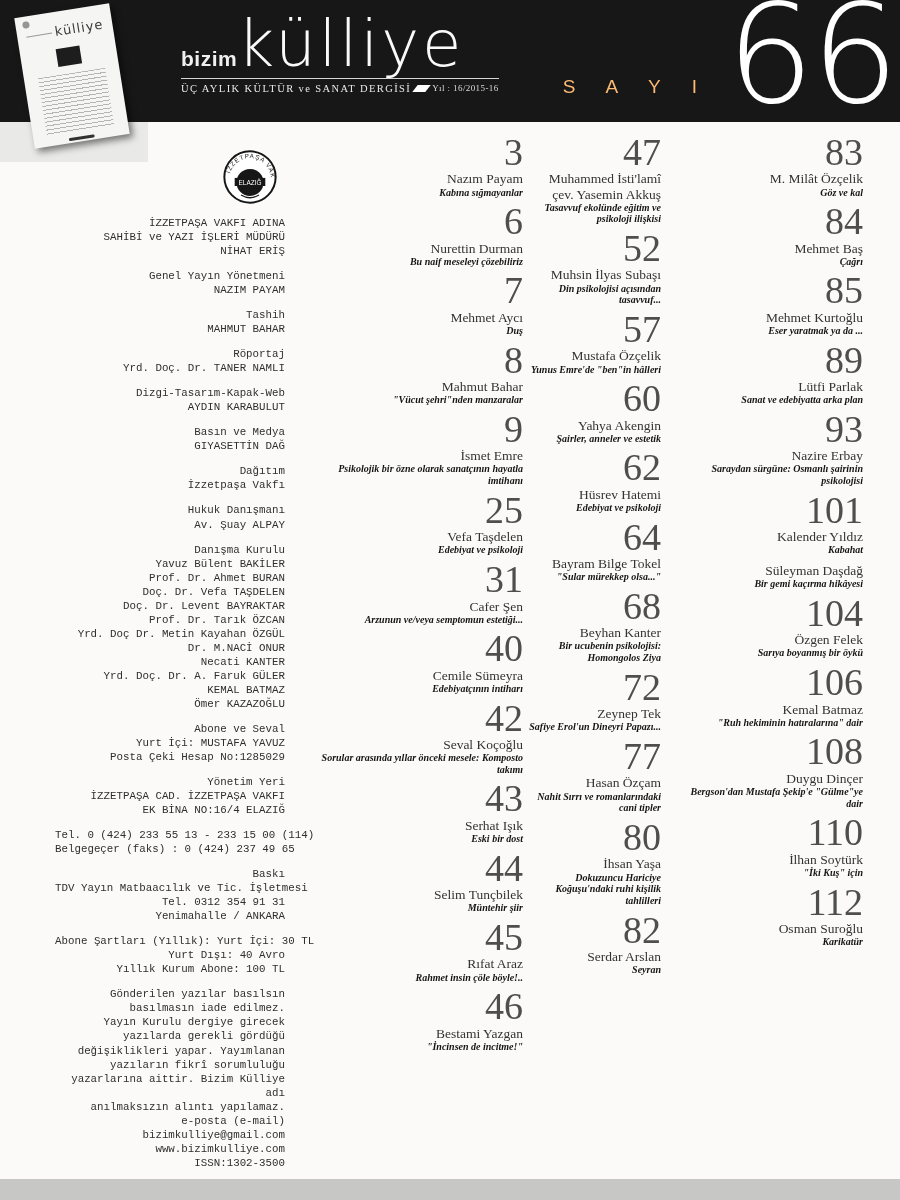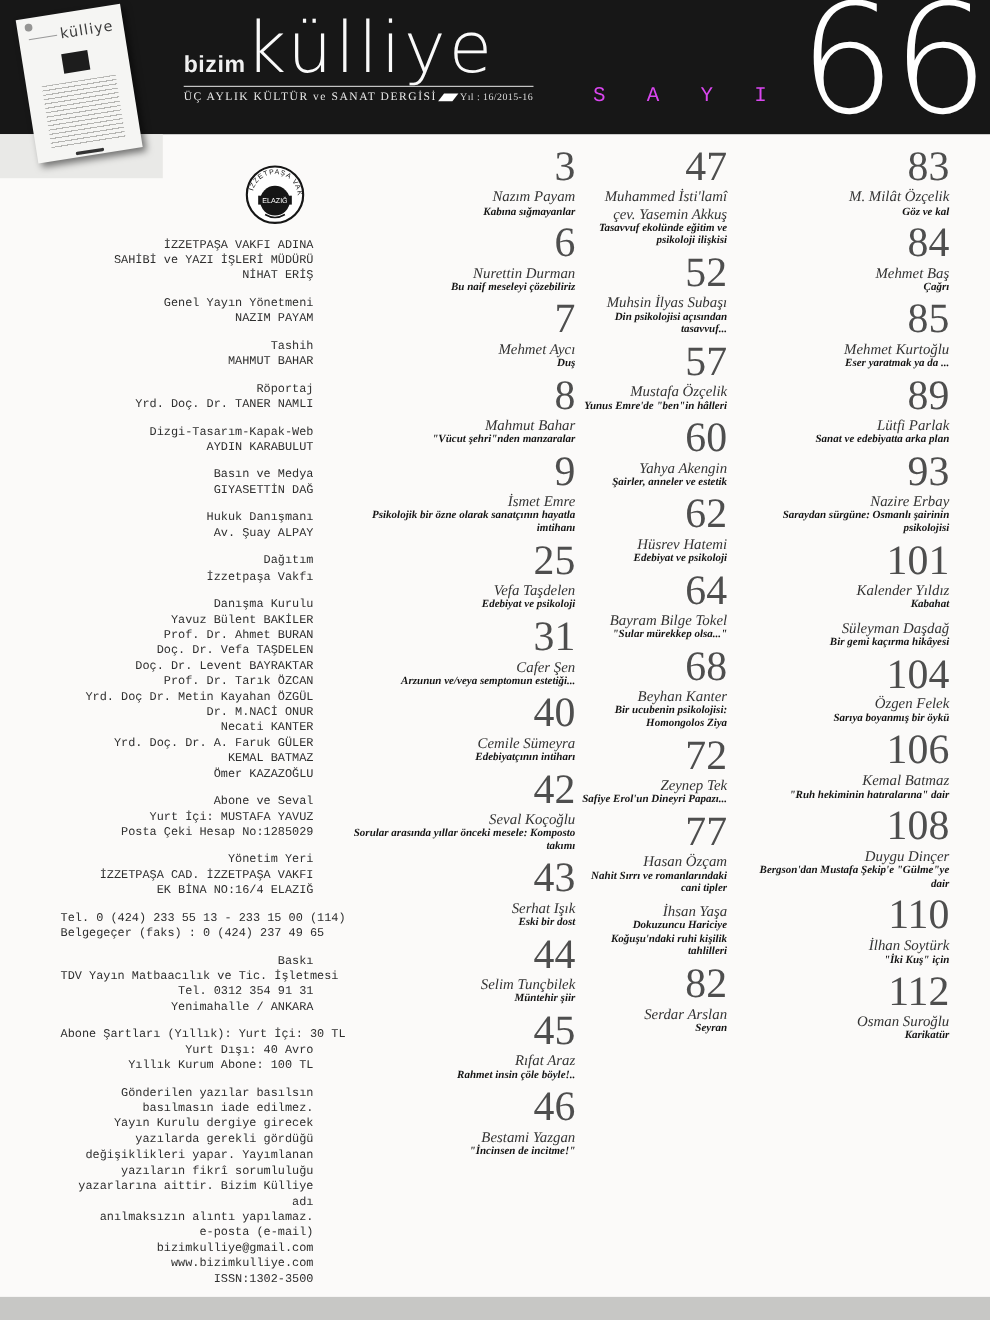--- a/index.html
+++ b/index.html
@@ -13,52 +13,52 @@
          transform:rotate(-9deg);box-shadow:3px 4px 7px rgba(0,0,0,.5);z-index:3;}
   .cover-mark{position:absolute;left:7px;top:5px;width:7px;height:7px;background:#555;border-radius:50%;opacity:.6;}
   .cover-title{margin-top:12px;text-align:center;font-size:13px;letter-spacing:1px;color:#3a3a3a;
                font-family:"DejaVu Sans",sans-serif;}
   .cover-title::before{content:"";display:inline-block;width:26px;height:1px;background:#999;vertical-align:middle;margin-right:3px;}
   .cover-photo{width:24px;height:18px;background:#1d1d1d;margin:10px auto 8px auto;}
   .cover-lines{margin:0 14px;height:58px;
      background:repeating-linear-gradient(#b5b5b2 0 1px, transparent 1px 4px);}
   .cover-sig{margin:6px auto 0 auto;width:26px;height:3px;background:#333;border-radius:2px;}
 
-  .brand{position:absolute;left:167px;top:14px;color:#fff;z-index:2;}
+  .brand{position:absolute;left:181px;top:14px;color:#fff;z-index:2;}
   .brand-row{display:flex;align-items:baseline;}
   .brand-prefix{font-weight:bold;font-size:21px;letter-spacing:.5px;color:#f0f0f0;}
   .brand-name{font-size:64px;font-weight:200;line-height:.95;letter-spacing:3px;
               font-family:"DejaVu Sans",sans-serif;color:#fafafa;}
   .brand-rule{height:1px;background:#d6d6d6;margin-top:3px;}
   .tagline-row{display:flex;align-items:center;gap:4px;margin-top:4px;font-family:"Liberation Serif",serif;}
   .tagline{font-size:10.5px;letter-spacing:1.4px;color:#e9e9e9;white-space:nowrap;}
   .tagline-divider{width:13px;height:7px;background:#fff;transform:skewX(-38deg);}
   .year-note{font-size:9px;color:#dcdcdc;letter-spacing:.4px;white-space:nowrap;font-family:Liberation Serif, serif;}
 
-  .issue-label{position:absolute;right:190px;top:76px;color:#d946ef;font-family:Liberation Mono, monospace;
+  .issue-label{position:absolute;right:190px;top:76px;color:#fdba74;font-family:Liberation Sans, sans-serif;
                font-size:19px;letter-spacing:13px;}
   .issue-number{position:absolute;right:4px;top:-14px;color:#fff;font-size:138px;line-height:1;
                 font-weight:200;font-family:"DejaVu Sans",sans-serif;letter-spacing:-3px;}
 
   
   .masthead{position:absolute;left:55px;top:150px;width:230px;text-align:right;color:#2e2e2e;}
   .vakif-logo{display:block;margin:0 8px 12px auto;}
   .m-block{margin-bottom:11px;font-size:10.8px;line-height:1.3;font-family:Liberation Mono, monospace;}
   .m-line{white-space:nowrap;}
   .m-block.wrap .m-line{white-space:normal;}
   .qr{display:block;margin:30px 16px 0 auto;}
 
   
   .toc-col{position:absolute;top:136px;text-align:right;font-family:"Liberation Serif",serif;}
   #col1{left:318px;width:205px;}
   #col2{left:519px;width:142px;}
   #col3{left:687px;width:176px;}
   .toc-entry{margin-bottom:7px;}
   .toc-num{display:block;font-size:38px;line-height:.88;color:#4e4e4e;margin-bottom:2px;}
-  .toc-author{font-style:italic;font-size:13.5px;line-height:1.12;color:#333;}
+  .toc-author{font-size:13.5px;line-height:1.12;color:#333;}
   .toc-title{font-style:italic;font-weight:bold;font-size:10px;line-height:1.17;color:#141414;}
 
   .footer-bar{position:absolute;left:0;bottom:0;width:900px;height:21px;background:#c7c7c5;}
 </style>
 </head>
 <body>
 
 <div class="page">
 
   <div class="header">
@@ -120,26 +120,26 @@
         </div>
         <div class="m-block">
           <div class="m-line">Dizgi-Tasarım-Kapak-Web</div>
           <div class="m-line">AYDIN KARABULUT</div>
         </div>
         <div class="m-block">
           <div class="m-line">Basın ve Medya</div>
           <div class="m-line">GIYASETTİN DAĞ</div>
         </div>
         <div class="m-block">
+          <div class="m-line">Dağıtım</div>
+          <div class="m-line">İzzetpaşa Vakfı</div>
+        </div>
+        <div class="m-block">
           <div class="m-line">Hukuk Danışmanı</div>
           <div class="m-line">Av. Şuay ALPAY</div>
-        </div>
-        <div class="m-block">
-          <div class="m-line">Dağıtım</div>
-          <div class="m-line">İzzetpaşa Vakfı</div>
         </div>
         <div class="m-block">
           <div class="m-line">Danışma Kurulu</div>
           <div class="m-line">Yavuz Bülent BAKİLER</div>
           <div class="m-line">Prof. Dr. Ahmet BURAN</div>
           <div class="m-line">Doç. Dr. Vefa TAŞDELEN</div>
           <div class="m-line">Doç. Dr. Levent BAYRAKTAR</div>
           <div class="m-line">Prof. Dr. Tarık ÖZCAN</div>
           <div class="m-line">Yrd. Doç Dr. Metin Kayahan ÖZGÜL</div>
           <div class="m-line">Dr. M.NACİ ONUR</div>
@@ -348,20 +348,21 @@
         <span class="toc-num">72</span>
         <div class="toc-author">Zeynep Tek</div>
         <div class="toc-title">Safiye Erol'un Dineyri Papazı...</div>
       </div>
       <div class="toc-entry">
         <span class="toc-num">77</span>
         <div class="toc-author">Hasan Özçam</div>
         <div class="toc-title">Nahit Sırrı ve romanlarındaki cani tipler</div>
       </div>
       <div class="toc-entry">
+        <span class="toc-num">80</span>
         <div class="toc-author">İhsan Yaşa</div>
         <div class="toc-title">Dokuzuncu Hariciye Koğuşu'ndaki ruhi kişilik tahlilleri</div>
       </div>
       <div class="toc-entry">
         <span class="toc-num">82</span>
         <div class="toc-author">Serdar Arslan</div>
         <div class="toc-title">Seyran</div>
       </div>
     </div>
   <div class="toc-col" id="col3">

